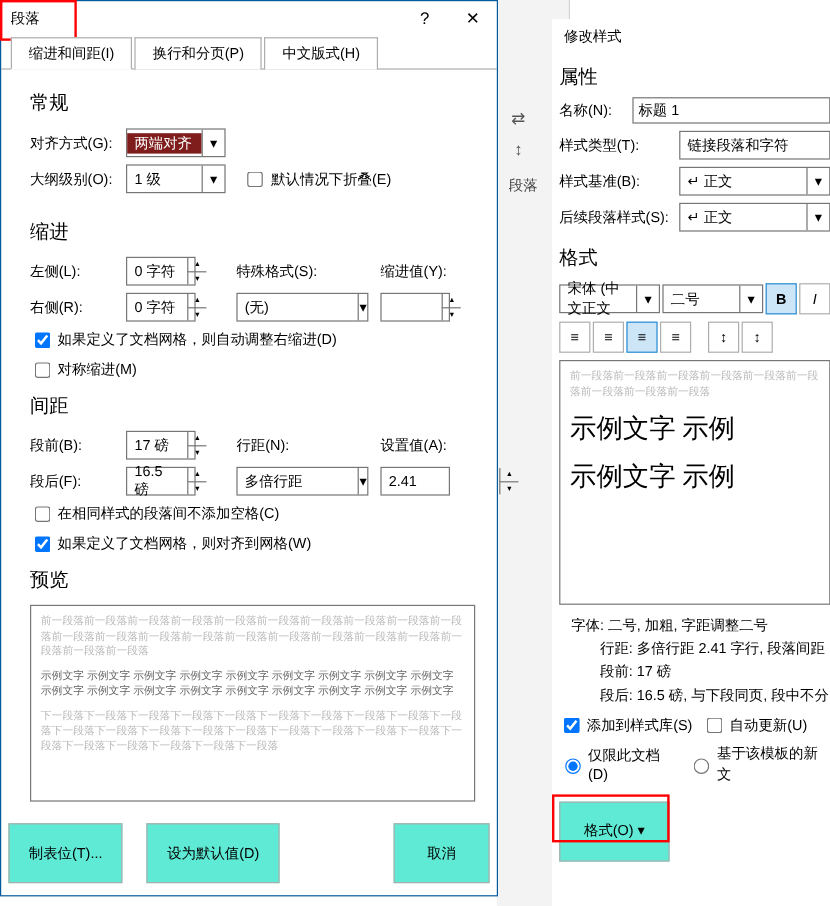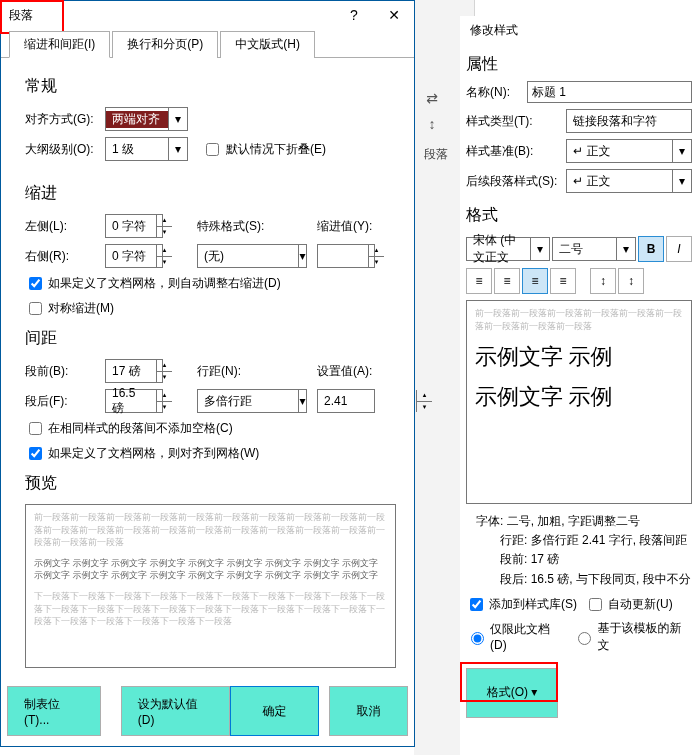--- a/index.html
+++ b/index.html
@@ -253,21 +253,20 @@
       <div style="height:8px;"></div>
       <div>下一段落下一段落下一段落下一段落下一段落下一段落下一段落下一段落下一段落下一段落下一段落下一段落下一段落下一段落下一段落下一段落下一段落下一段落下一段落下一段落下一段落下一段落下一段落下一段落下一段落</div>
     </div>
   </div>
 
   <div class="footer-btns">
     <div class="btn">制表位(T)...</div>
     <div style="width:20px;"></div>
     <div class="btn">设为默认值(D)</div>
     <div class="spacer"></div>
-    <div class="btn highlight" style="width:56px;">确定</div>
     <div style="width:10px;"></div>
     <div class="btn" style="width:46px;">取消</div>
   </div>
 </div>
 
 <div class="dialog right-dialog">
   <div style="height:26px;padding:6px 0 0 10px;font-size:12px;">修改样式</div>
   <div style="padding:4px 0 0 6px;">
     <div class="section-h" style="margin:2px 0 6px 0;">属性</div>
     <div class="r-row">

